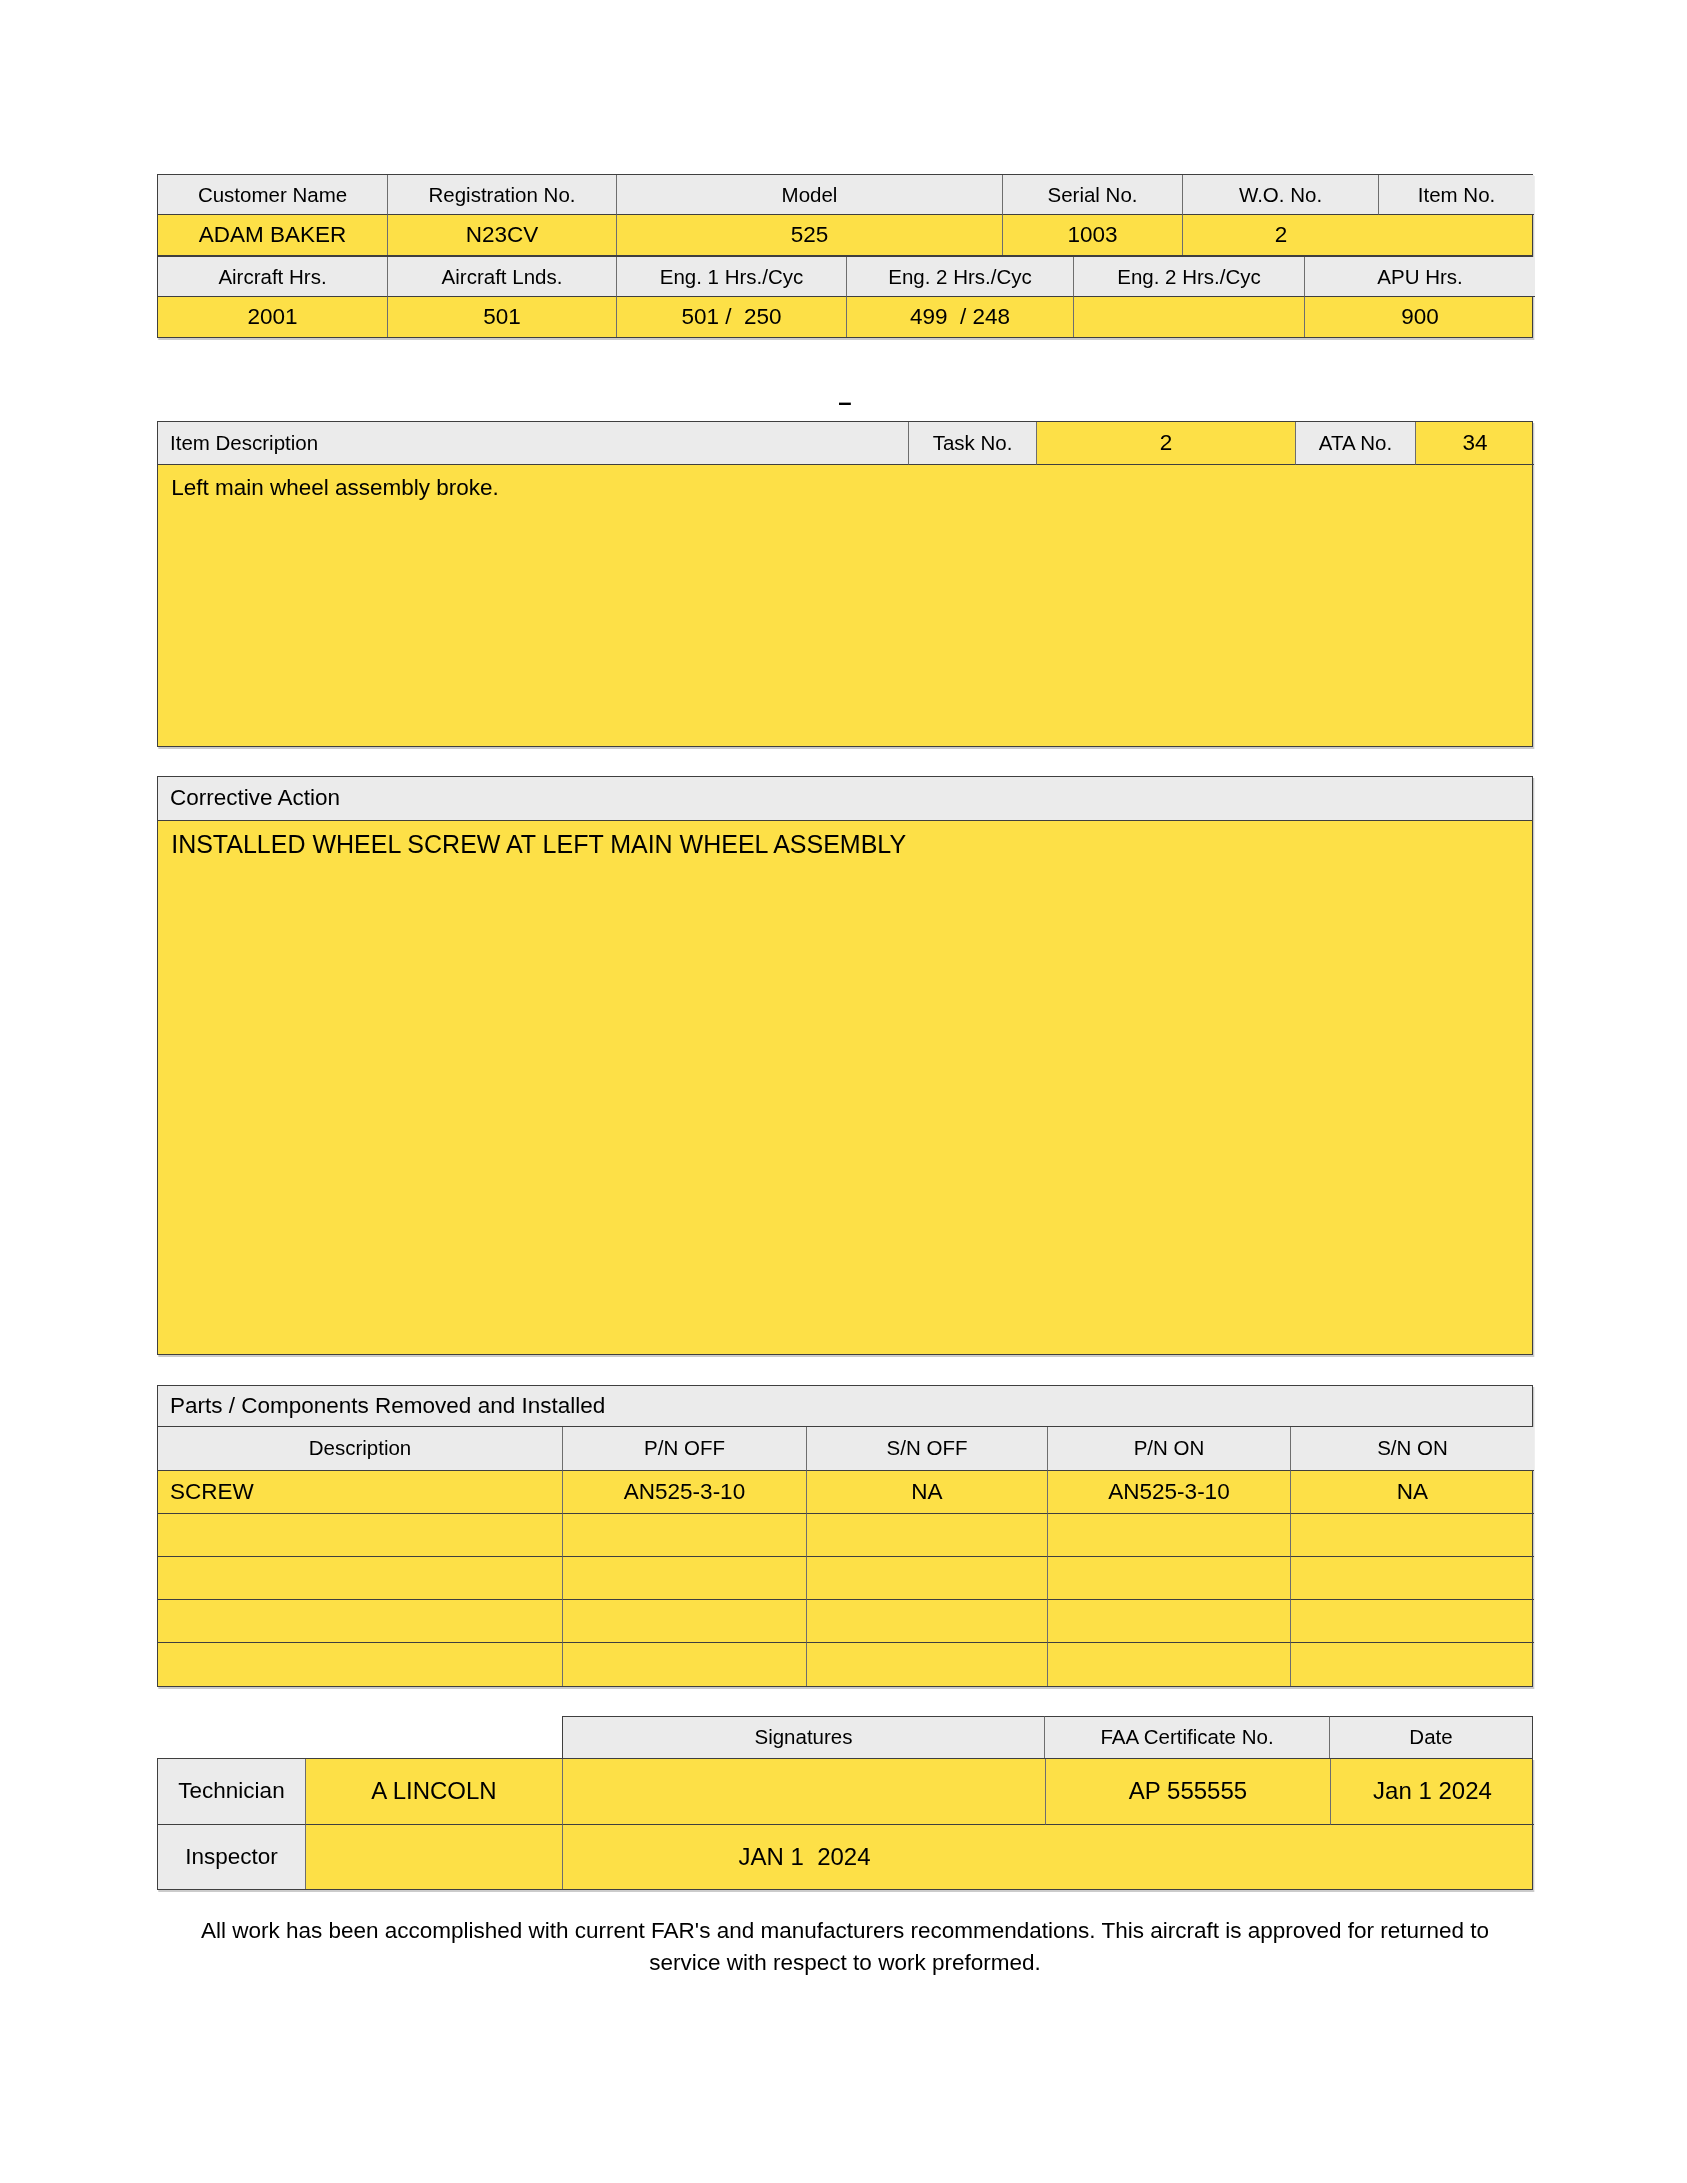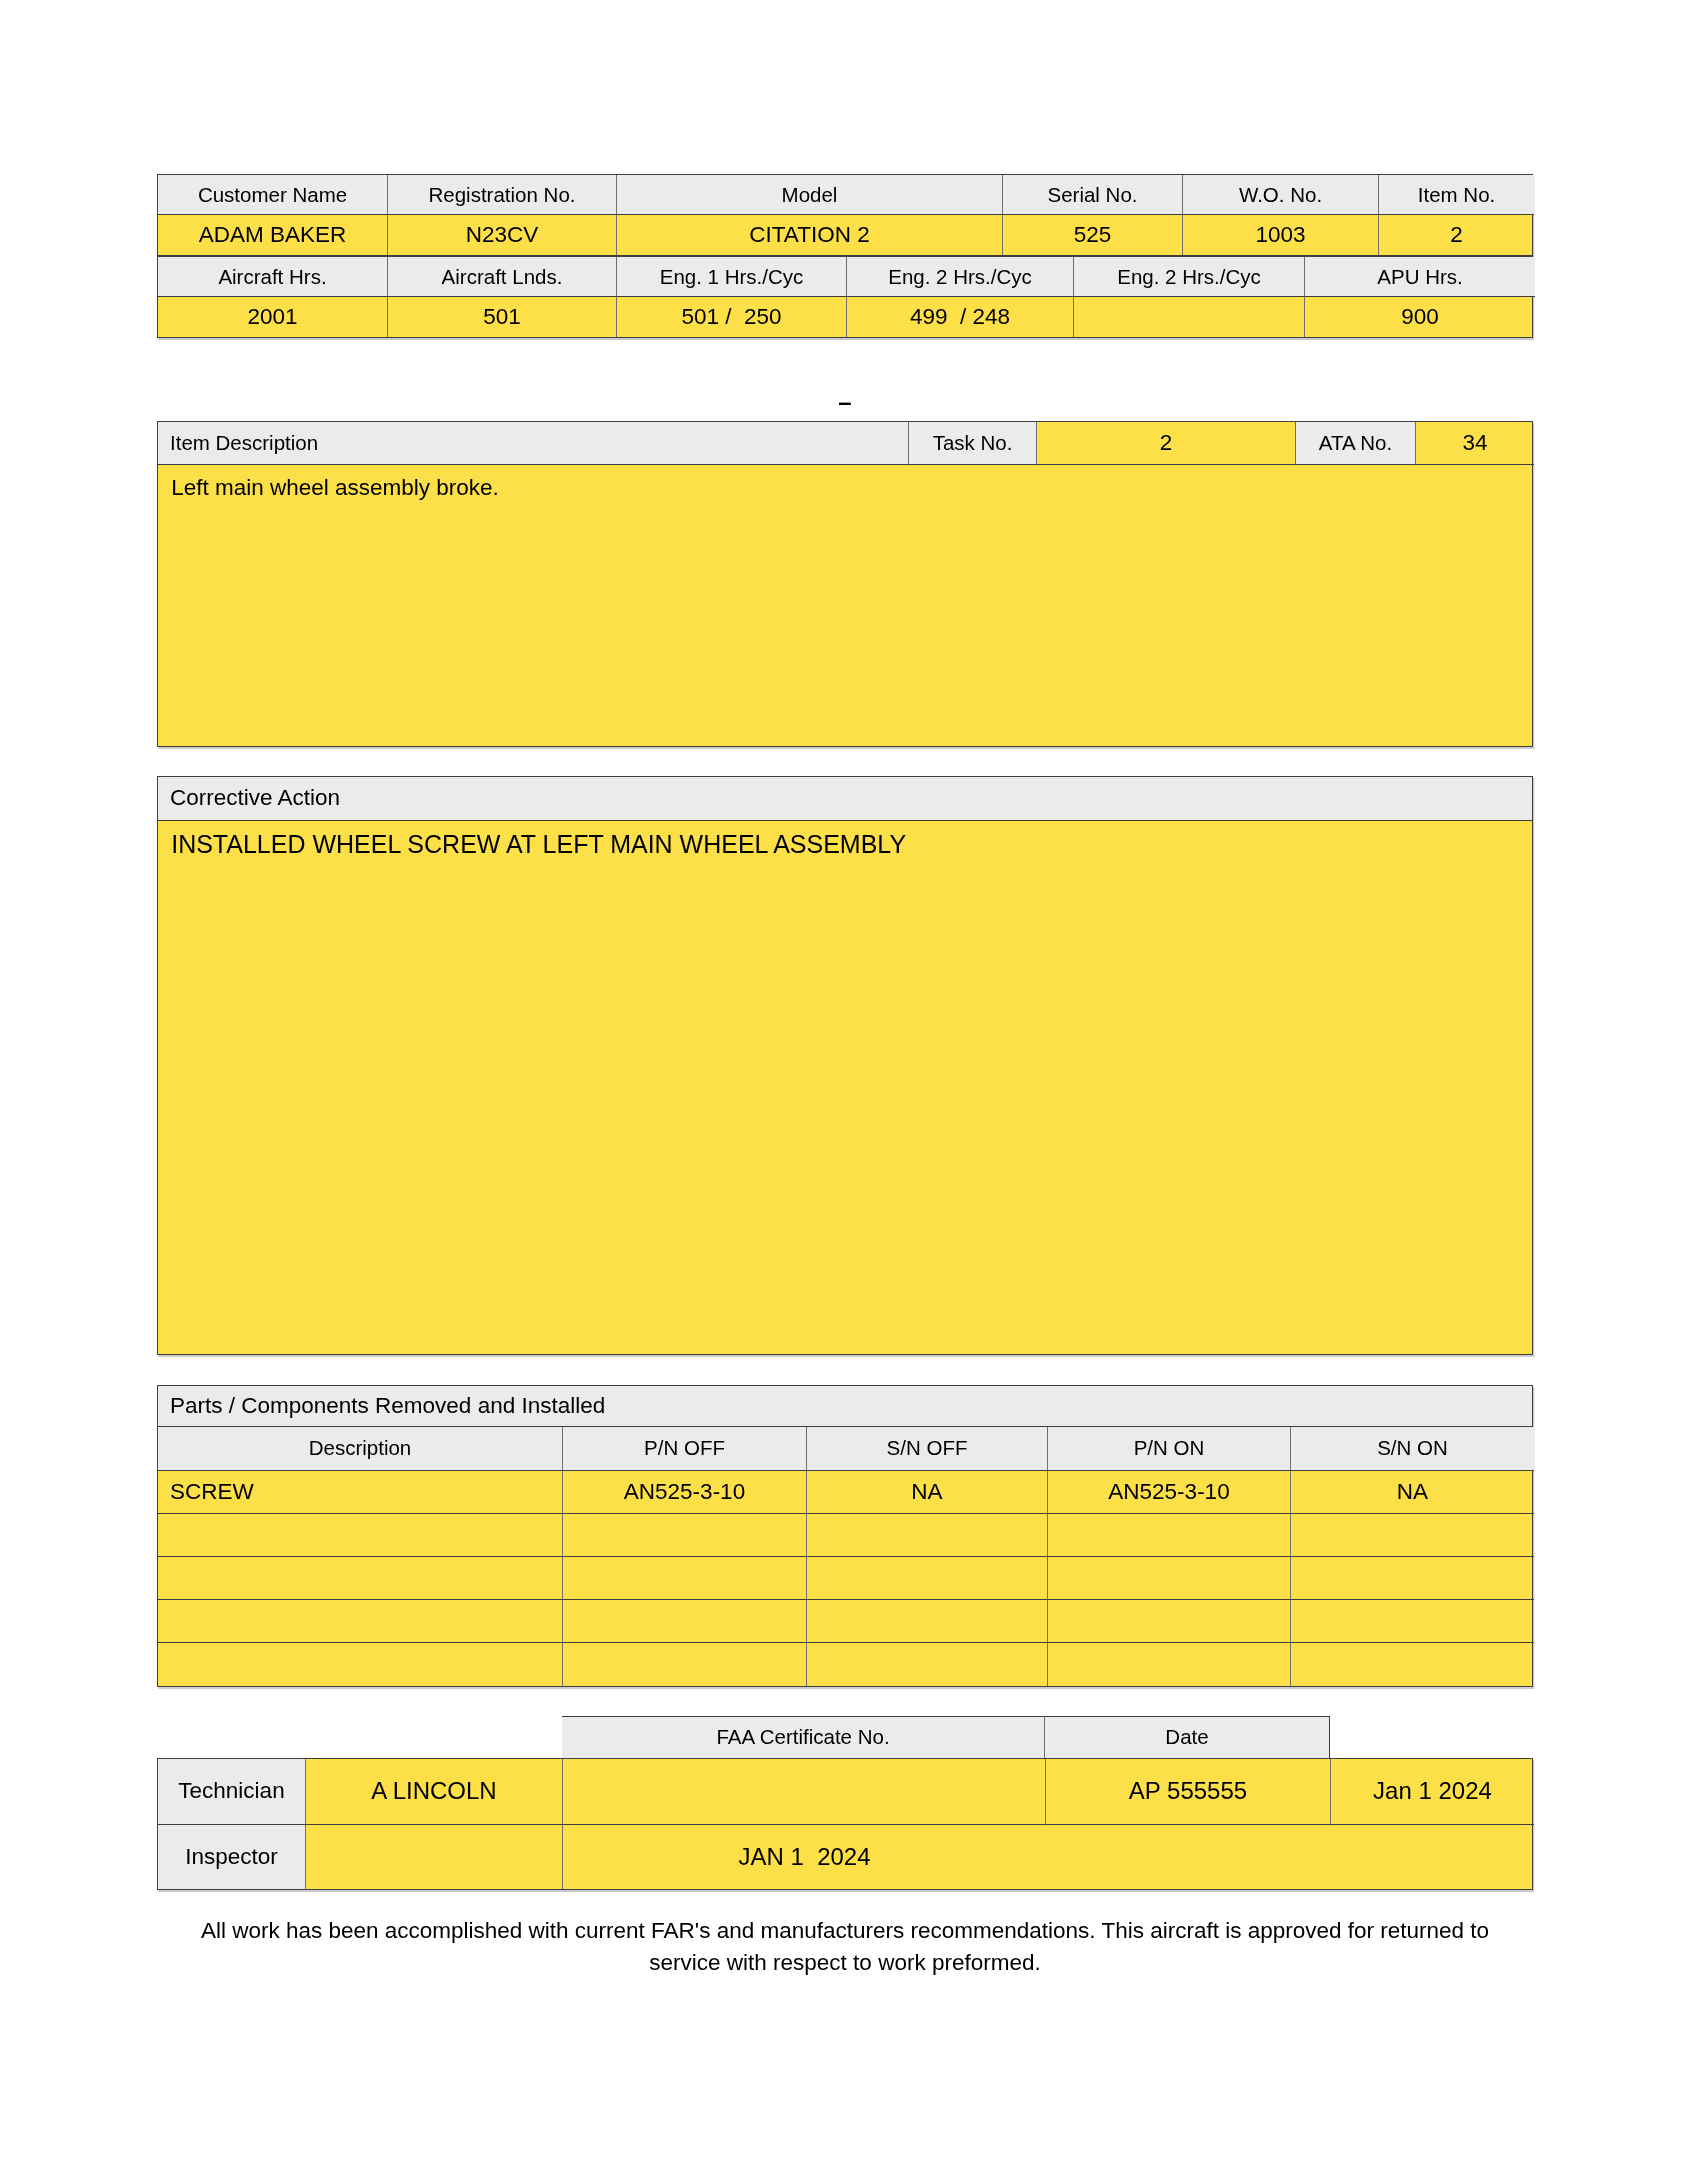--- a/index.html
+++ b/index.html
@@ -81,21 +81,20 @@
 
     <div class="tbl t-top1">
       <div class="c hd">Customer Name</div>
       <div class="c hd">Registration No.</div>
       <div class="c hd">Model</div>
       <div class="c hd">Serial No.</div>
       <div class="c hd">W.O. No.</div>
       <div class="c hd nr">Item No.</div>
       <div class="c vl nb">ADAM BAKER</div>
       <div class="c vl nb">N23CV</div>
-      <div class="c vl nb">CITATION 2</div>
       <div class="c vl nb">525</div>
       <div class="c vl nb">1003</div>
       <div class="c vl nb nr">2</div>
     </div>
 
     <div class="tbl t-top2">
       <div class="c hd">Aircraft Hrs.</div>
       <div class="c hd">Aircraft Lnds.</div>
       <div class="c hd">Eng. 1 Hrs./Cyc</div>
       <div class="c hd">Eng. 2 Hrs./Cyc</div>
@@ -161,20 +160,21 @@
         <div class="c vl left nb"></div>
         <div class="c vl nb"></div>
         <div class="c vl nb"></div>
         <div class="c vl nb"></div>
         <div class="c vl nb nr"></div>
       </div>
     </div>
 
     <div class="sig-head">
       <div class="ghost"></div>
+      <div class="sg first">Signatures</div>
       <div class="sg">FAA Certificate No.</div>
       <div class="sg lastc">Date</div>
     </div>
 
     <div class="tbl t-sig">
       <div class="c role">Technician</div>
       <div class="c">A LINCOLN</div>
       <div class="c"></div>
       <div class="c">AP 555555</div>
       <div class="c nr">Jan 1 2024</div>

